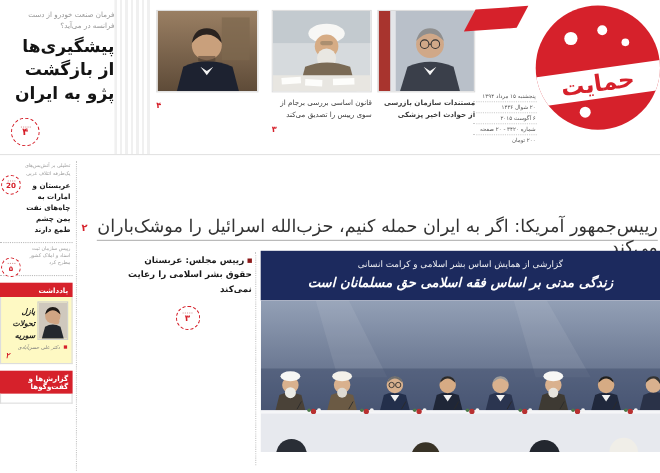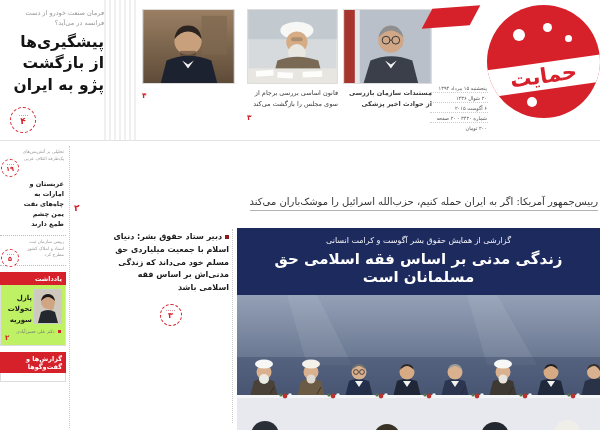--- a/index.html
+++ b/index.html
@@ -42,37 +42,37 @@
   .logo-acc{position:absolute;background:#fff;border-radius:50%;}
   .acc1{left:26px;top:24px;width:12px;height:12px;}
   .acc2{left:56px;top:18px;width:9px;height:9px;}
   .acc3{left:78px;top:30px;width:7px;height:7px;}
   .acc4{left:40px;top:92px;width:10px;height:10px;}
 
   
   .lead-headline{position:absolute;left:70px;top:143px;width:528px;direction:rtl;text-align:right;
     font-size:30px;font-weight:bold;color:#101010;letter-spacing:-0.5px;}
   .lead-sub{position:absolute;left:70px;top:196px;width:528px;direction:rtl;text-align:right;
-    font-size:10px;color:#333;}
+    font-size:16px;color:#333;}
   .lead-sub .sub-text{border-bottom:1px solid #b3b3b3;padding-bottom:3px;}
   .lead-page{position:absolute;left:74px;top:203px;color:#d6212b;font-weight:bold;font-size:9px;}
 
   
   .sidebar{position:absolute;left:0;top:146px;width:66px;}
   .s-item{position:relative;direction:rtl;text-align:right;padding:3px 2px 6px 21px;border-bottom:1px dotted #bbb;}
   .s-kicker{font-size:4.5px;color:#9b9b9b;line-height:1.5;}
-  .s-headline{font-size:6.5px;font-weight:bold;color:#1c1c1c;line-height:1.55;margin-top:16px;}
+  .s-headline{font-size:6.5px;font-weight:bold;color:#1c1c1c;line-height:1.55;margin-top:1px;}
   .s-badge{position:absolute;left:1px;top:13px;width:18px;height:18px;}
   .s-badge .num{font-size:6.5px;}
   .s-badge .tick{width:7px;}
 
   .box-header{background:#d6212b;color:#fff;font-size:6.5px;font-weight:bold;text-align:right;
     padding:2.5px 4px;direction:rtl;}
   .note-box{margin-top:6px;}
-  .note-body{position:relative;border:1px solid #ddd;border-top:none;height:60px;background:#bef264;}
+  .note-body{position:relative;border:1px solid #ddd;border-top:none;height:60px;background:#fef9c3;font-style:italic;}
   .note-photo{position:absolute;right:3px;top:4px;width:26px;height:33px;border:1px solid #ccc;overflow:hidden;}
   .note-photo svg{display:block;width:100%;height:100%;}
   .note-title{position:absolute;right:33px;left:2px;top:8px;font-size:7px;font-weight:bold;
     direction:rtl;text-align:right;line-height:1.6;color:#1c1c1c;}
   .note-author{position:absolute;right:4px;bottom:11px;font-size:4.5px;color:#777;direction:rtl;}
   .note-author .dot{display:inline-block;width:3px;height:3px;background:#d6212b;margin-left:2px;vertical-align:middle;}
   .note-page{position:absolute;left:4px;bottom:3px;color:#d6212b;font-weight:bold;font-size:7px;}
 
   .reports-box{margin-top:6px;}
   .reports-body{border:1px solid #ddd;border-top:none;padding:1px 2px;background:#fff;}
@@ -87,21 +87,21 @@
   .m-badge .num{font-size:8px;}
 
   .vsep{position:absolute;border-left:1px dotted #c8c8c8;}
   #vs1{left:69px;top:146px;height:282px;}
   #vs2{left:232px;top:229px;height:194px;}
 
   
   .feature{position:absolute;left:237px;top:228px;width:363px;}
   .f-band{background:#1c2a5e;color:#fff;text-align:center;direction:rtl;padding:8px 6px 9px;}
   .f-kicker{font-size:8px;opacity:.95;margin-bottom:5px;}
-  .f-headline{font-size:15px;font-weight:bold;letter-spacing:-0.2px;}
+  .f-headline{font-size:12px;font-weight:bold;letter-spacing:-0.2px;font-style:italic;}
   .f-photo{display:block;height:138px;overflow:hidden;}
   .f-photo svg{display:block;width:100%;height:100%;}
 </style>
 </head>
 <body>
 
 <div class="page">
 
   <div class="gutter-stripes"></div>
   <div class="mast-rule"></div>
@@ -159,21 +159,21 @@
       <circle cx="43" cy="31" r="4" fill="none" stroke="#333" stroke-width="1"></circle>
       <circle cx="53" cy="31" r="4" fill="none" stroke="#333" stroke-width="1"></circle>
       <line x1="47" y1="31" x2="49" y2="31" stroke="#333" stroke-width="1"></line>
     </svg>
   </div>
 
   <div class="tcap" id="tc1">
     <div class="cap-num">۴</div>
   </div>
   <div class="tcap" id="tc2">
-    <span>قانون اساسی بررسی برجام از سوی مجلس را بازگشت می‌کند</span>
+    <span>قانون اساسی بررسی برجام از سوی رییس را تصدیق می‌کند</span>
     <div class="cap-num">۳</div>
   </div>
   <div class="tcap" id="tc3">
     <span>مستندات سازمان بازرسی از حوادث اخیر پزشکی</span>
     <div class="cap-num"></div>
   </div>
 
   <div class="date-block">
     <div class="daterow">پنجشنبه ۱۵ مرداد ۱۳۹۴</div>
     <div class="daterow">۲۰ شوال ۱۴۳۶</div>
@@ -196,21 +196,21 @@
     <span class="sub-text">رییس‌جمهور آمریکا: اگر به ایران حمله کنیم، حزب‌الله اسرائیل را موشک‌باران می‌کند</span>
   </div>
   <div class="lead-page">۲</div>
 
   <div class="sidebar">
     <div class="s-item">
       <div class="s-kicker">تحلیلی بر آتش‌بس‌های یک‌طرفه ائتلاف عربی</div>
       <div class="s-headline">عربستان و امارات به چاه‌های نفت یمن چشم طمع دارند</div>
       <div class="cbadge s-badge">
         <span class="tick"></span>
-        <span class="num">۱۹</span>
+        <span class="num">20</span>
       </div>
     </div>
     <div class="s-item">
       <div class="s-kicker">رییس سازمان ثبت اسناد و املاک کشور مطرح کرد</div>
       <div class="cbadge s-badge">
         <span class="tick"></span>
         <span class="num">۵</span>
       </div>
     </div>
 
@@ -243,34 +243,34 @@
           
           
         </div>
 
       </div>
     </div>
   </div>
 
   <div class="middle-col">
     <div class="m-item">
-      <span class="m-bullet"></span><span>دبیر ستاد حقوق بشر: دنیای اسلام با جمعیت میلیاردی حق مسلم خود می‌داند که زندگی مدنی‌اش بر اساس فقه اسلامی باشد</span>
+      <span class="m-bullet"></span><span>رییس مجلس: عربستان حقوق بشر اسلامی را رعایت نمی‌کند</span>
     </div>
     <div class="cbadge m-badge">
       <span class="tick"></span>
       <span class="num">۳</span>
     </div>
   </div>
 
   <div class="vsep" id="vs1"></div>
   <div class="vsep" id="vs2"></div>
 
   <div class="feature">
     <div class="f-band">
-      <div class="f-kicker">گزارشی از همایش حقوق بشر آگوست و کرامت انسانی</div>
+      <div class="f-kicker">گزارشی از همایش اساس بشر اسلامی و کرامت انسانی</div>
       <div class="f-headline">زندگی مدنی بر اساس فقه اسلامی حق مسلمانان است</div>
     </div>
     <div class="f-photo">
       <svg viewBox="0 0 363 138">
         <defs>
           <linearGradient id="gb" x1="0" y1="0" x2="0" y2="1">
             <stop offset="0" stop-color="#93a0b6"></stop>
               <stop offset="0.7" stop-color="#55627e"></stop>
               <stop offset="1" stop-color="#44506b"></stop>
           </linearGradient>

